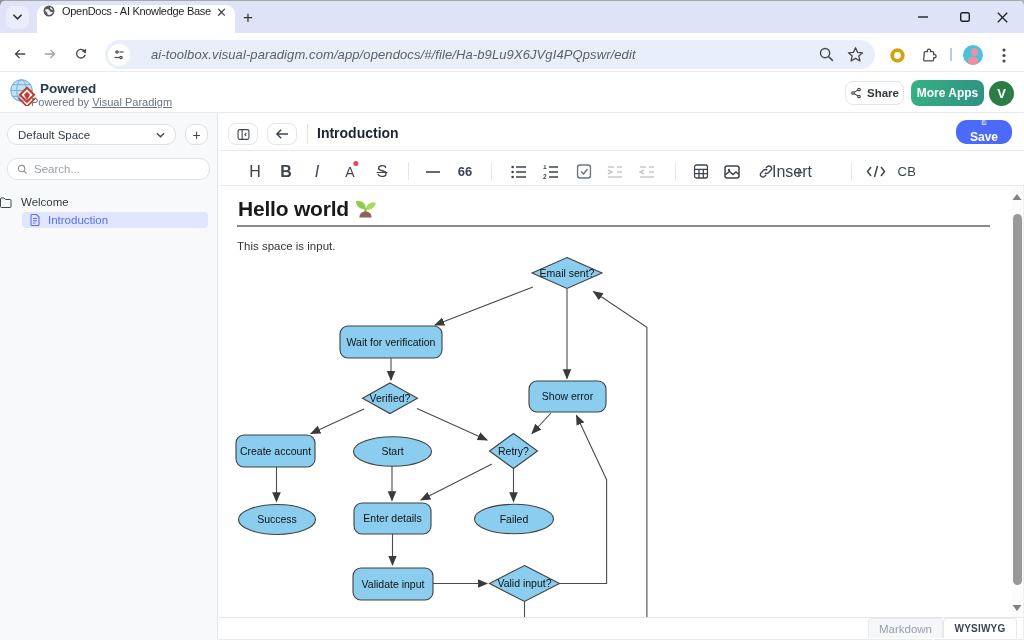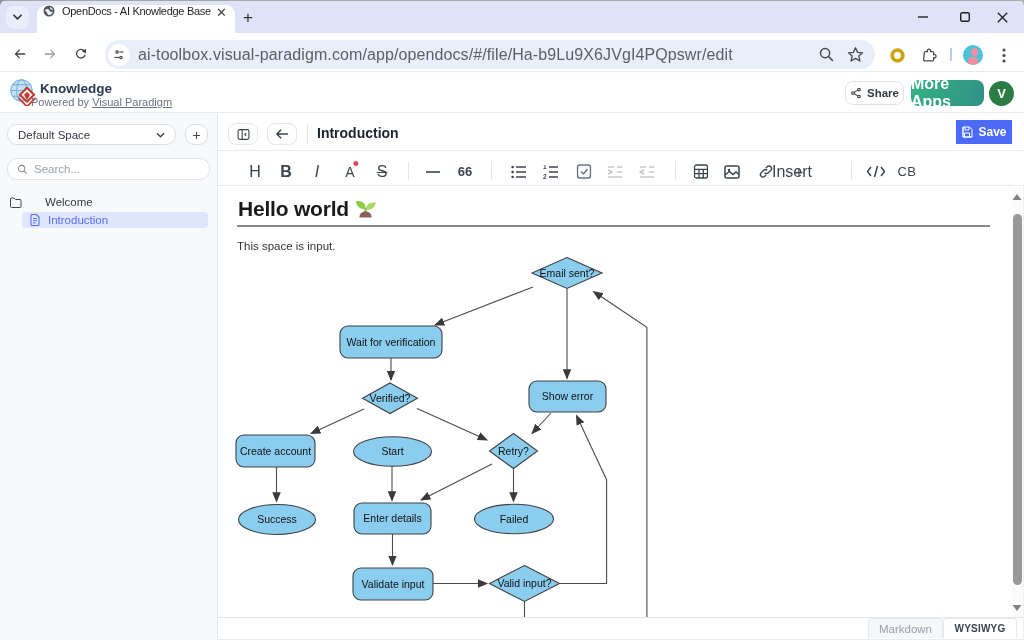--- a/index.html
+++ b/index.html
@@ -12,45 +12,45 @@
   #tab-chevron { left:5.5px; top:5.5px; width:23px; height:23px; background:#e9edfc; border-radius:8px; display:flex; align-items:center; justify-content:center; }
   #tab { left:37px; top:5px; width:198px; height:28px; background:#fff; border-radius:9px 9px 0 0; display:flex; white-space:nowrap; }
   #tab-title { font-size:11px; letter-spacing:-0.3px; color:#1f1f1f; margin-left:7px; }
   #tab-close { margin-left:auto; margin-right:8px; color:#444; font-size:13px; }
   #newtab { left:243px; top:8px; font-size:17px; color:#333; }
 
   #navbar { left:0; top:33px; width:1024px; height:39px; background:#fff; border-bottom:1px solid #e9ebee; }
   .navic { position:absolute; top:44px; font-size:15px; color:#46484b; }
   #omnibox { left:105px; top:40px; width:770px; height:29px; background:#e9eefb; border-radius:15px; display:flex; align-items:center; }
   #tune { width:22px; height:22px; background:#fff; border-radius:50%; margin-left:3px; display:flex; align-items:center; justify-content:center; }
-  #url { font-size:16px; color:#5d6065; margin-left:8px; letter-spacing:0.1px; }
+  #url { font-size:13px; color:#5d6065; margin-left:21px; letter-spacing:0.1px;font-style:italic; }
 
   
   #apphead { left:0; top:72px; width:1024px; height:41px; background:#fff; border-bottom:1px solid #e9eaee; }
   #logo { left:10px; top:79px; }
   #appname { left:40px; top:81px; font-size:13.5px; font-weight:bold; color:#2a3950; }
   #powered { left:31px; top:96px; font-size:11px; color:#6b7280; }
   #share-btn { left:845px; top:81px; width:59px; height:24px; background:#fff; border:1px solid #e2e4e9; border-radius:8px; display:flex; align-items:center; justify-content:center; gap:5px; font-size:11.5px; font-weight:bold; color:#353a41; }
-  #moreapps { left:911px; top:80px; width:73px; height:26px; border-radius:8px; background:linear-gradient(110deg,#35b381,#2f9086); color:#fff; font-size:16px; font-weight:bold; display:flex; align-items:center; justify-content:center; }
+  #moreapps { left:911px; top:80px; width:73px; height:26px; border-radius:8px; background:linear-gradient(110deg,#35b381,#2f9086); color:#fff; font-size:12px; font-weight:bold; display:flex; align-items:center; justify-content:center; }
   #uavatar { left:989px; top:81px; width:25px; height:25px; border-radius:50%; background:#2c7c46; color:#fff; font-size:13px; font-weight:bold; display:flex; align-items:center; justify-content:center; }
 
   
   #sidebar { left:0; top:113px; width:218px; height:527px; background:#f8f9fb; border-right:1px solid #e5e7ec; z-index:3; }
   #space-sel { z-index:4; left:7px; top:124px; width:169px; height:21px; background:#fff; border:1px solid #dcdfe5; border-radius:10px; display:flex; align-items:center; font-size:11.5px; color:#333a45; }
   #plus-btn { z-index:4; left:185px; top:124px; width:23px; height:21px; background:#fff; border:1px solid #dcdfe5; border-radius:9px; display:flex; align-items:center; justify-content:center; font-size:14px; color:#3c4350; }
   #searchbox { z-index:4; left:7px; top:158px; width:203px; height:22px; background:#fff; border:1px solid #e0e2e8; border-radius:10px; display:flex; align-items:center; font-size:11.5px; color:#9aa1ac; }
-  #welcome-row { z-index:4; left:10px; top:196px; display:flex; align-items:center; gap:23px; font-size:11.5px; color:#333a45; }
+  #welcome-row { z-index:4; left:0; top:196px; display:flex; align-items:center; gap:9px; font-size:11.5px; color:#333a45; }
   #intro-row { z-index:4; left:22px; top:212px; width:186px; height:15.5px; background:#dfe6fd; border-radius:4px; display:flex; align-items:center; font-size:11.5px; color:#5a6cf0; }
 
   
   #edhead { left:217px; top:113px; width:807px; height:38px; background:#fff; border-bottom:1px solid #e9eaee; }
   .edbtn { position:absolute; top:123px; width:30px; height:22px; background:#fff; border:1px solid #e4e6eb; border-radius:8px; display:flex; align-items:center; justify-content:center; }
   #ed-sep { left:307px; top:124px; width:1px; height:20px; background:#e2e4e9; }
   #ed-title { left:317px; top:125px; font-size:14px; font-weight:bold; color:#1d2330; }
-  #save-btn { left:956px; top:120px; width:56px; height:24px; background:#4a6af7; border-radius:0; color:#fff; font-size:12px; font-weight:bold; display:flex; align-items:center; justify-content:center; gap:5px; }
+  #save-btn { left:956px; top:120px; width:56px; height:24px; background:#4a6af7; border-radius:11px; color:#fff; font-size:12px; font-weight:bold; display:flex; align-items:center; justify-content:center; gap:5px;flex-direction:column; }
 
   
   #toolbar { left:217px; top:151px; width:807px; height:35px; background:#fff; border-bottom:1px solid #e9eaee; }
   .ti { position:absolute; top:163px; height:17px; color:#3d4450; font-size:14px; display:flex; align-items:center; justify-content:center; transform:translateX(-50%); }
   .tsep { position:absolute; top:162px; width:1px; height:18px; background:#e4e6ea; }
 
   
   #content { left:217px; top:186px; width:795px; height:431px; background:#fff; }
   #doc-title { left:238px; top:196.5px; font-size:21px; font-weight:bold; color:#1a1a1a; letter-spacing:-0.2px; display:flex; align-items:flex-start; gap:6px;}
   #doc-hr { left:237px; top:225px; width:753px; height:1.5px; background:#8a8a8a; }
@@ -155,21 +155,21 @@
       <ellipse cx="11.5" cy="11.5" rx="4.8" ry="10.7"></ellipse>
       <path d="M0.8 11.5 h21.4 M2.5 5.7 h18 M2.5 17.3 h18"></path>
     </g>
     <g transform="translate(8.5,7.2)">
       <path d="M8.5 0 L17 8.5 L8.5 17 L0 8.5 Z" fill="#c43c2e"></path>
       <path d="M8.5 3 L14 8.5 L8.5 14 L3 8.5 Z" fill="#fff"></path>
       <path d="M8.5 5.5 L11.5 8.5 L8.5 14 L5.5 8.5 Z" fill="#c43c2e"></path>
       <path d="M0 10.6 L8.5 19.1 L17 10.6 L17 13.1 L8.5 21.6 L0 13.1 Z" fill="#c43c2e"></path>
     </g>
   </svg>
-  <div class="abs" id="appname">Knowledge</div>
+  <div class="abs" id="appname">Powered</div>
   <div class="abs" id="powered">Powered by <u>Visual Paradigm</u></div>
   <div class="abs" id="share-btn">
     <svg width="12" height="12" viewBox="0 0 24 24" fill="none" stroke="#353a41" stroke-width="2.2">
       <circle cx="18" cy="5" r="2.6"></circle>
       <circle cx="6" cy="12" r="2.6"></circle>
       <circle cx="18" cy="19" r="2.6"></circle>
       <path d="M8.4 10.8 L15.6 6.3 M8.4 13.2 L15.6 17.7"></path>
     </svg>
     <span>Share</span>
   </div>

